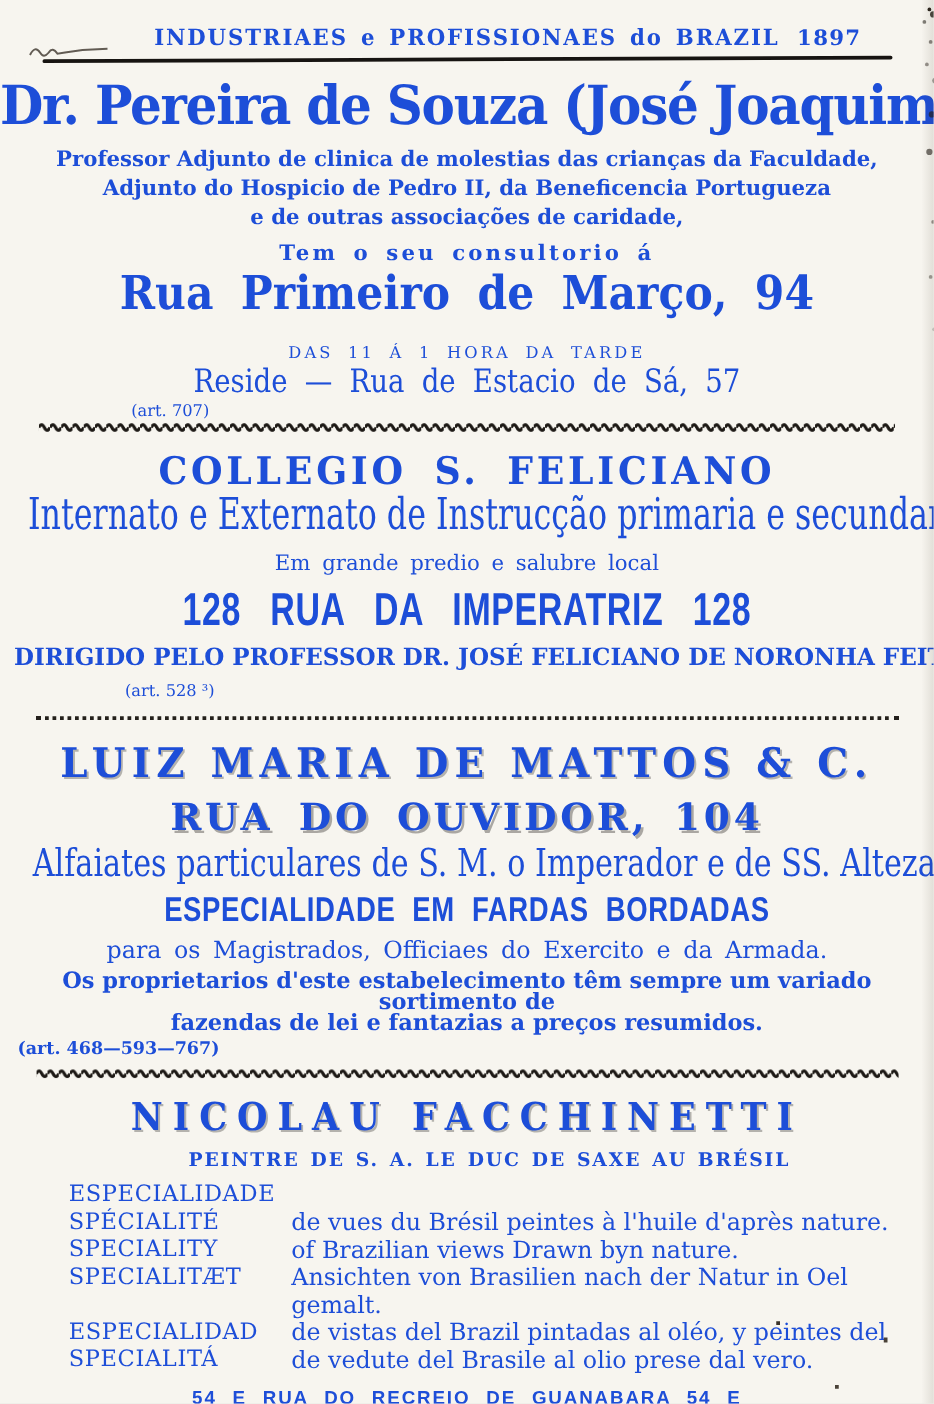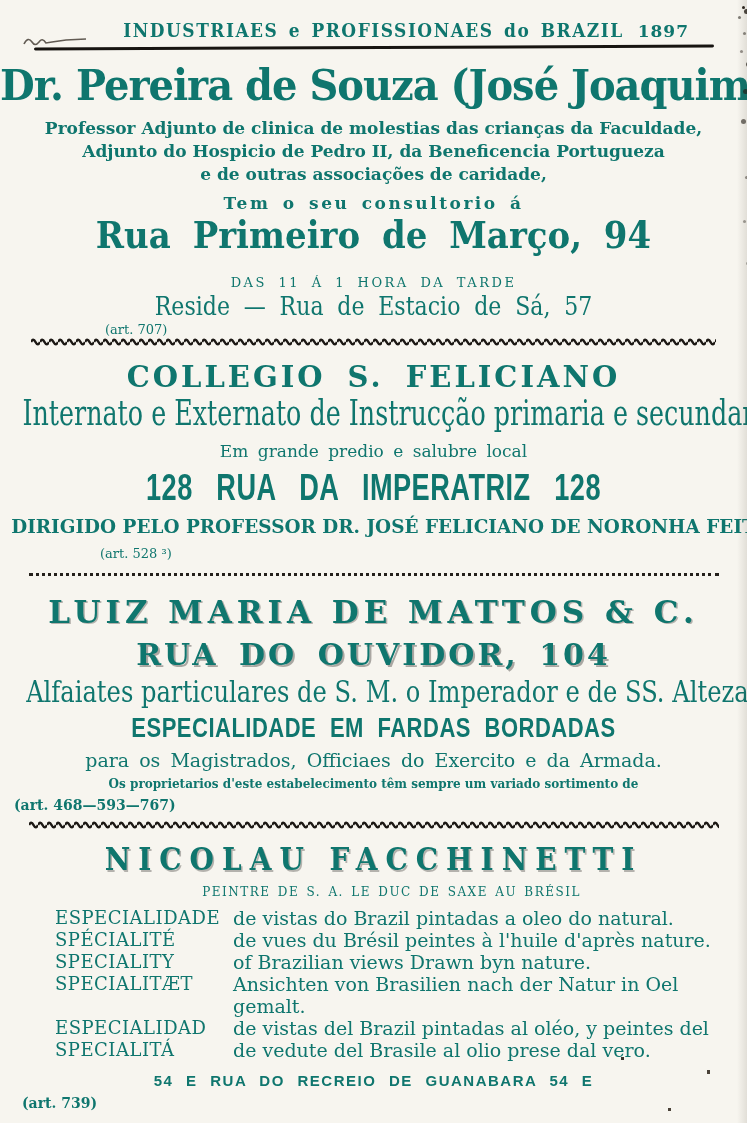--- a/index.html
+++ b/index.html
@@ -5,21 +5,21 @@
   * { margin: 0; padding: 0; box-sizing: border-box; }
   html, body { background: #e8e6e0; }
   body { font-family: "DejaVu Serif", serif; }
 
   .page {
     position: relative;
     width: 747px;
     height: 1123px;
     margin: 0 auto;
     background: #f7f5ef;
-    color: #0f766e;
+    color: #1d4ed8;
     overflow: hidden;
   }
 
   
   .header { position: relative; padding-top: 21px; }
   .journal-title {
     text-align: center;
     font-family: "DejaVu Serif", serif;
     font-weight: bold;
     font-size: 17px;
@@ -156,36 +156,36 @@
   .mattos-specialty {
     margin-top: 9px;
     font-family: "Liberation Sans", sans-serif;
     font-weight: bold;
     font-size: 22px;
     word-spacing: 7px;
     letter-spacing: 0.5px;
     transform: scaleY(1.25);
   }
   .mattos-clients { margin-top: 8px; font-size: 19px; word-spacing: 4px; }
-  .mattos-note { margin-top: 5px; font-weight: bold; font-size: 12px; line-height: 17px; }
+  .mattos-note { margin-top: 5px; font-weight: bold; font-size: 18px; line-height: 17px; }
   .mattos-art { padding-left: 14px; margin-top: 4px; }
 
   
   .nicolau-title {
     margin-top: 13px;
     font-size: 28px;
     font-weight: bold;
     letter-spacing: 8px;
     text-shadow: 1.5px 1.5px 0 rgba(26,23,19,.3);
     transform: scaleY(1.1);
   }
   .nicolau-subtitle {
     margin-top: 9px;
-    font-weight: normal;
-    font-size: 12px;
+    font-weight: bold;
+    font-size: 15px;
     letter-spacing: 1.5px;
     word-spacing: 2px;
     margin-left: 36px;
   }
   .spec-list { margin-top: 8px; padding-left: 55px; }
   .spec-row { display: flex; line-height: 22px; }
   .spec-term {
     flex: 0 0 178px;
     font-size: 18px;
     letter-spacing: 0.5px;
@@ -279,36 +279,36 @@
   <div class="divider-dotted" style="margin-top:12px"></div>
 
   <section>
     <div class="mattos-title c">LUIZ MARIA DE MATTOS &amp; C.</div>
     <div class="mattos-address c">RUA DO OUVIDOR, 104</div>
     <div class="mattos-subtitle c">Alfaiates particulares de S. M. o Imperador e de SS. Altezas</div>
     <div class="mattos-specialty c">ESPECIALIDADE EM FARDAS BORDADAS</div>
     <div class="mattos-clients c">para os Magistrados, Officiaes do Exercito e da Armada.</div>
     <div class="mattos-note c">
       <div>Os proprietarios d'este estabelecimento têm sempre um variado sortimento de</div>
+      <div>fazendas de lei e fantazias a preços resumidos.</div>
     </div>
     <div class="art bold mattos-art">(art. 468—593—767)</div>
   </section>
 
   <svg class="divider-wavy" style="margin-top:7px" width="690" height="10">
     <rect width="690" height="10" fill="url(#wavepat)"></rect>
   </svg>
 
   <section>
     <div class="nicolau-title c">NICOLAU FACCHINETTI</div>
     <div class="nicolau-subtitle c">PEINTRE DE S. A. LE DUC DE SAXE AU BRÉSIL</div>
 
     <div class="spec-list">
       <div class="spec-row">
         <span class="spec-term">ESPECIALIDADE</span>
-        <span class="spec-desc">de vistas do Brazil pintadas a oleo do natural.</span>
       </div>
       <div class="spec-row">
         <span class="spec-term">SPÉCIALITÉ</span>
         <span class="spec-desc">de vues du Brésil peintes à l'huile d'après nature.</span>
       </div>
       <div class="spec-row">
         <span class="spec-term">SPECIALITY</span>
         <span class="spec-desc">of Brazilian views Drawn byn nature.</span>
       </div>
       <div class="spec-row">

